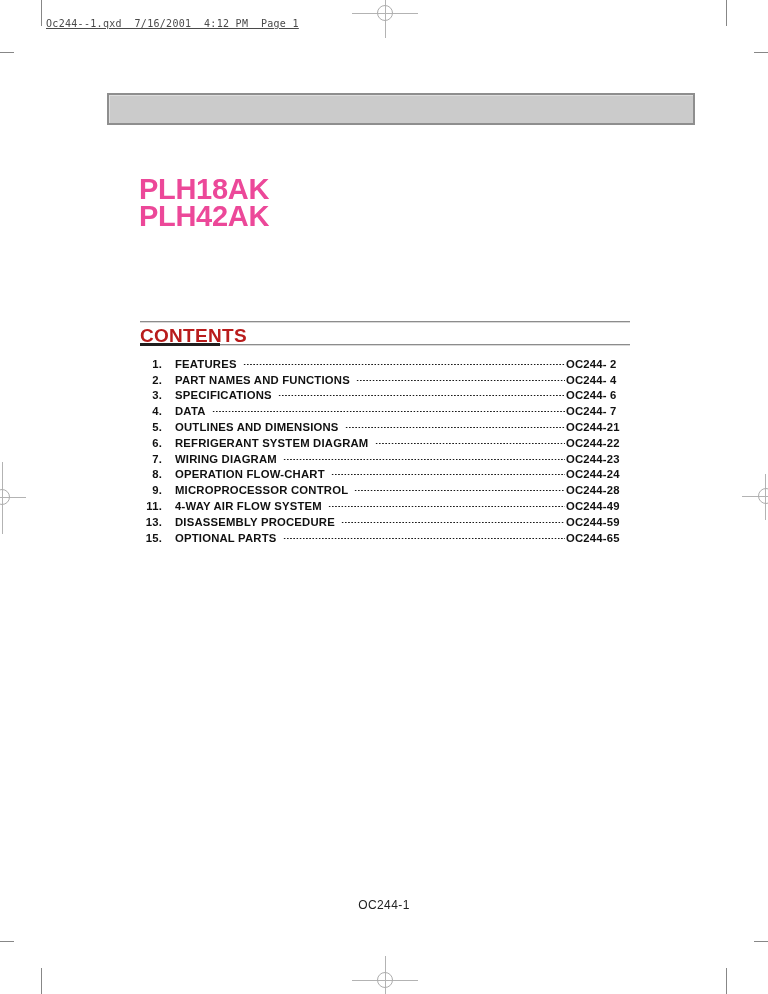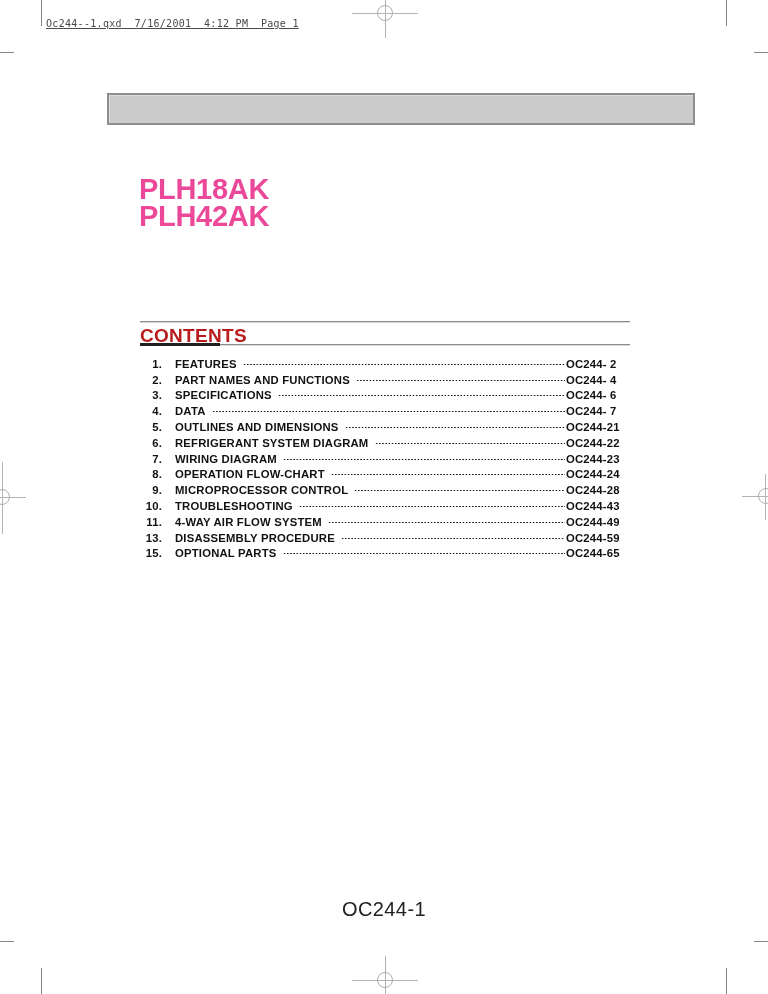--- a/index.html
+++ b/index.html
@@ -78,21 +78,21 @@
     background-size: 3.2px 3.2px;
     background-repeat: repeat-x;
     background-position: left 54%;
   }
   .toc-page { flex: none; width: 52px; white-space: pre; }
 
   
   .footer {
     left: 0; top: 898px; width: 768px;
     text-align: center;
-    font-size: 20px; font-weight: 400; letter-spacing: 0.4px; color: #222;
+    font-size: 12px; font-weight: 400; letter-spacing: 0.4px; color: #222;
   }
 </style>
 </head>
 <body>
 
 <div class="abs file-info">Oc244--1.qxd  7/16/2001  4:12 PM  Page 1</div>
 
 <div class="abs cropline" style="left:41px; top:0; width:1px; height:26px;"></div>
 <div class="abs cropline" style="left:726px; top:0; width:1px; height:26px;"></div>
 <div class="abs cropline" style="left:41px; top:968px; width:1px; height:26px;"></div>
@@ -198,26 +198,20 @@
       <span class="toc-page">OC244-24</span>
     </div>
 
     <div class="toc-row">
       <span class="toc-num">9.</span>
       <span class="toc-label">MICROPROCESSOR CONTROL</span>
       <span class="toc-leader"></span>
       <span class="toc-page">OC244-28</span>
     </div>
 
-    <div class="toc-row">
-      <span class="toc-num">10.</span>
-      <span class="toc-label">TROUBLESHOOTING</span>
-      <span class="toc-leader"></span>
-      <span class="toc-page">OC244-43</span>
-    </div>
 
     <div class="toc-row">
       <span class="toc-num">11.</span>
       <span class="toc-label">4-WAY AIR FLOW SYSTEM</span>
       <span class="toc-leader"></span>
       <span class="toc-page">OC244-49</span>
     </div>
 
 
     <div class="toc-row">

